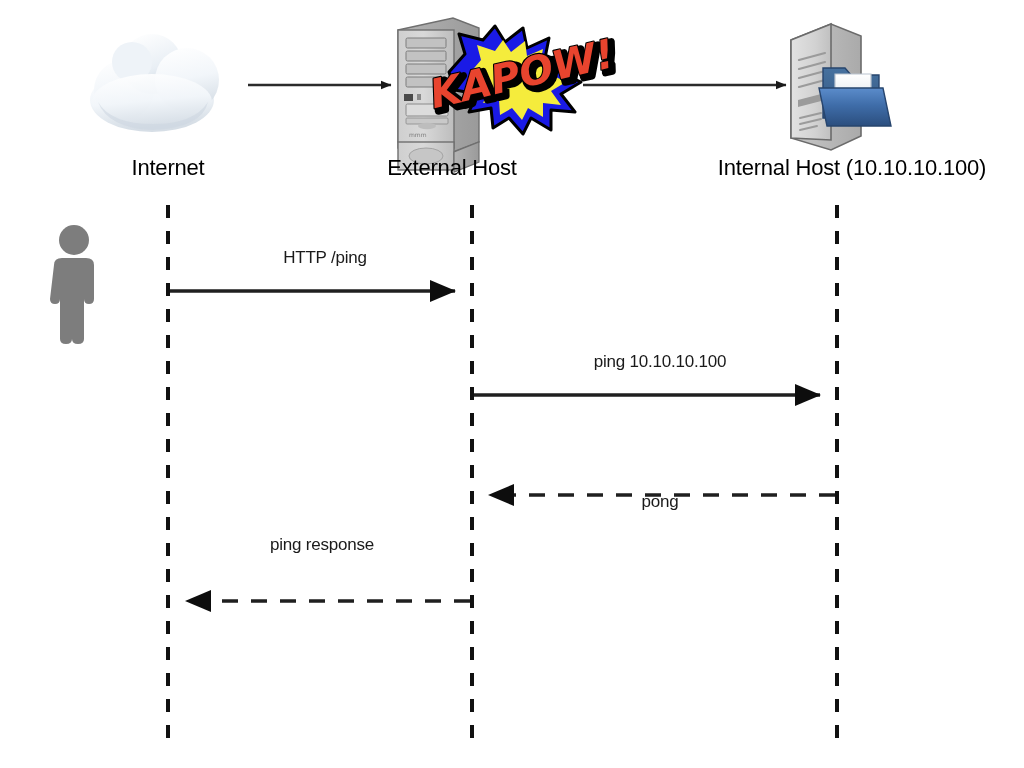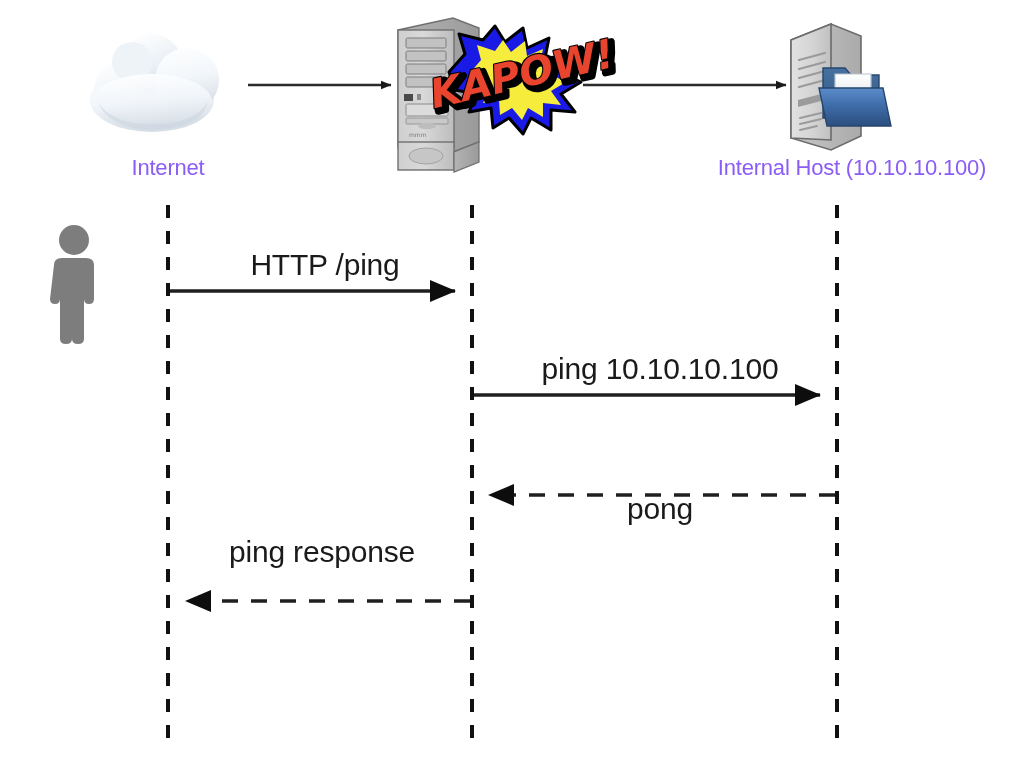--- a/index.html
+++ b/index.html
@@ -4,26 +4,26 @@
 <style>
   html,body{margin:0;padding:0;}
   body{
     width:1024px;height:768px;background:#ffffff;
     font-family:"Liberation Sans", sans-serif;
     color:#000;overflow:hidden;position:relative;
   }
   #stage{position:absolute;left:0;top:0;width:1024px;height:768px;}
   #svgroot{position:absolute;left:0;top:0;}
   .node-label{
-    position:absolute;text-align:center;font-size:22px;color:#8b5cf6;
+    position:absolute;text-align:center;font-size:22px;color:#000000;
     font-family:"Liberation Sans", sans-serif;white-space:nowrap;
     letter-spacing:-0.2px;
   }
   .msg-label{
-    position:absolute;text-align:center;font-size:30px;color:#1a1a1a;
+    position:absolute;text-align:center;font-size:17px;color:#1a1a1a;
     font-family:"Liberation Sans", sans-serif;white-space:nowrap;
     letter-spacing:-0.2px;
   }
 </style>
 </head>
 <body>
 
 <div id="stage">
 
   <svg id="svgroot" width="1024" height="768" viewBox="0 0 1024 768">
@@ -161,20 +161,21 @@
                l0,22 q0,5 -5,5 q-5,0 -5,-5 Z" fill="#7d7d7d"></path>
     </g>
 
     <line x1="170" y1="291" x2="455" y2="291" stroke="#1f1f1f" stroke-width="3.4" marker-end="url(#mBigArrowR)"></line>
     <line x1="474" y1="395" x2="820" y2="395" stroke="#1f1f1f" stroke-width="3.4" marker-end="url(#mBigArrowR)"></line>
     <line x1="835" y1="495" x2="489" y2="495" stroke="#1f1f1f" stroke-width="3.4" stroke-dasharray="16 13" marker-end="url(#mBigArrowL)"></line>
     <line x1="470" y1="601" x2="186" y2="601" stroke="#1f1f1f" stroke-width="3.4" stroke-dasharray="16 13" marker-end="url(#mBigArrowL)"></line>
   </svg>
 
   <div class="node-label" style="left:68px;top:155px;width:200px;">Internet</div>
+  <div class="node-label" style="left:352px;top:155px;width:200px;">External Host</div>
   <div class="node-label" style="left:672px;top:155px;width:360px;">Internal Host (10.10.10.100)</div>
 
   <div class="msg-label" style="left:195px;top:248px;width:260px;">HTTP /ping</div>
   <div class="msg-label" style="left:500px;top:352px;width:320px;">ping 10.10.10.100</div>
   <div class="msg-label" style="left:560px;top:472px;width:200px;margin-top:20px;">pong</div>
   <div class="msg-label" style="left:192px;top:535px;width:260px;">ping response</div>
 
 </div>
 
 </body></html>

